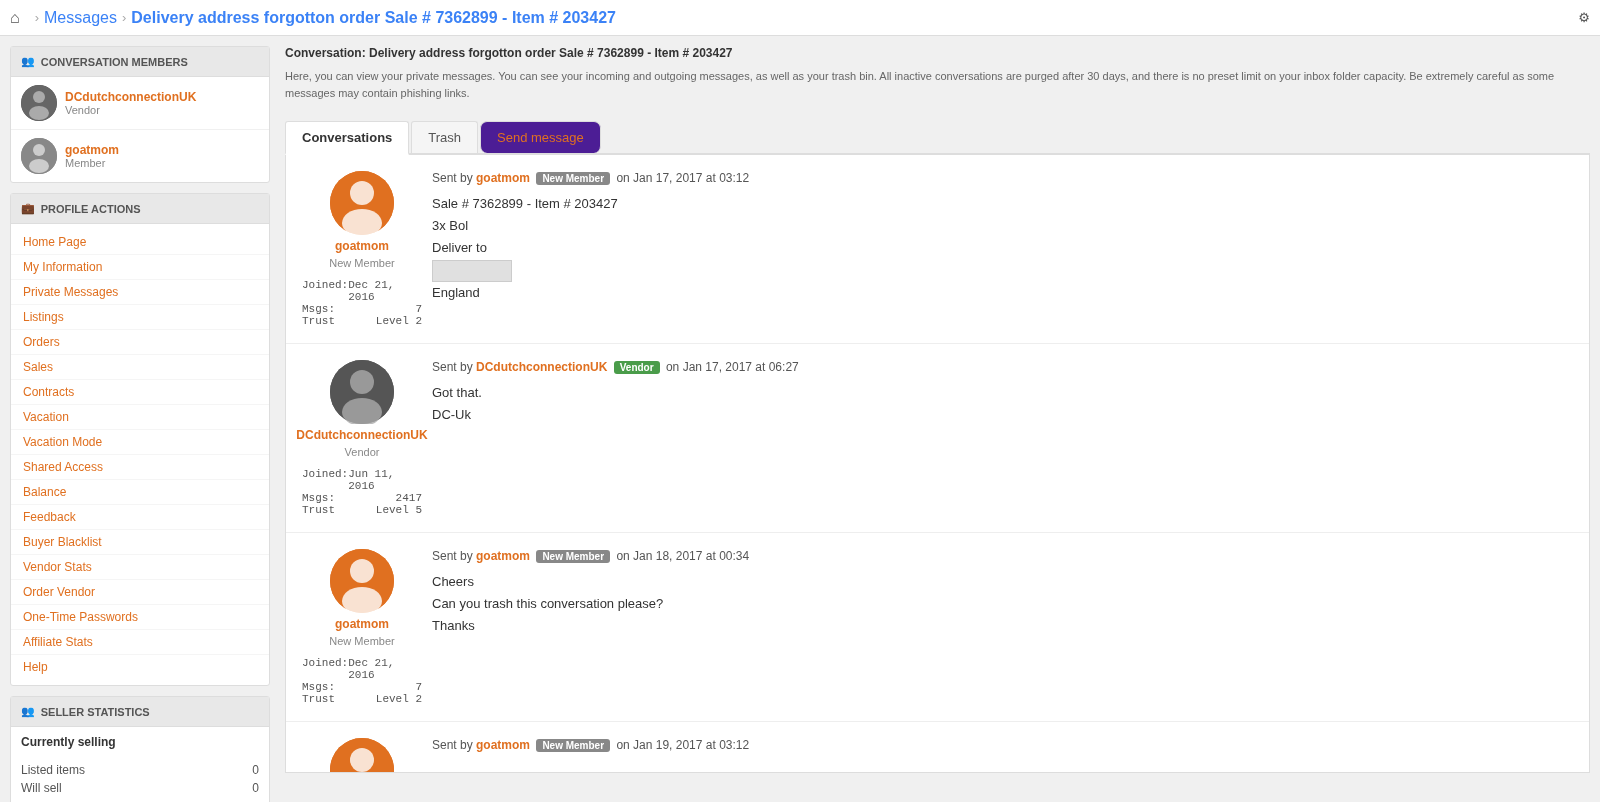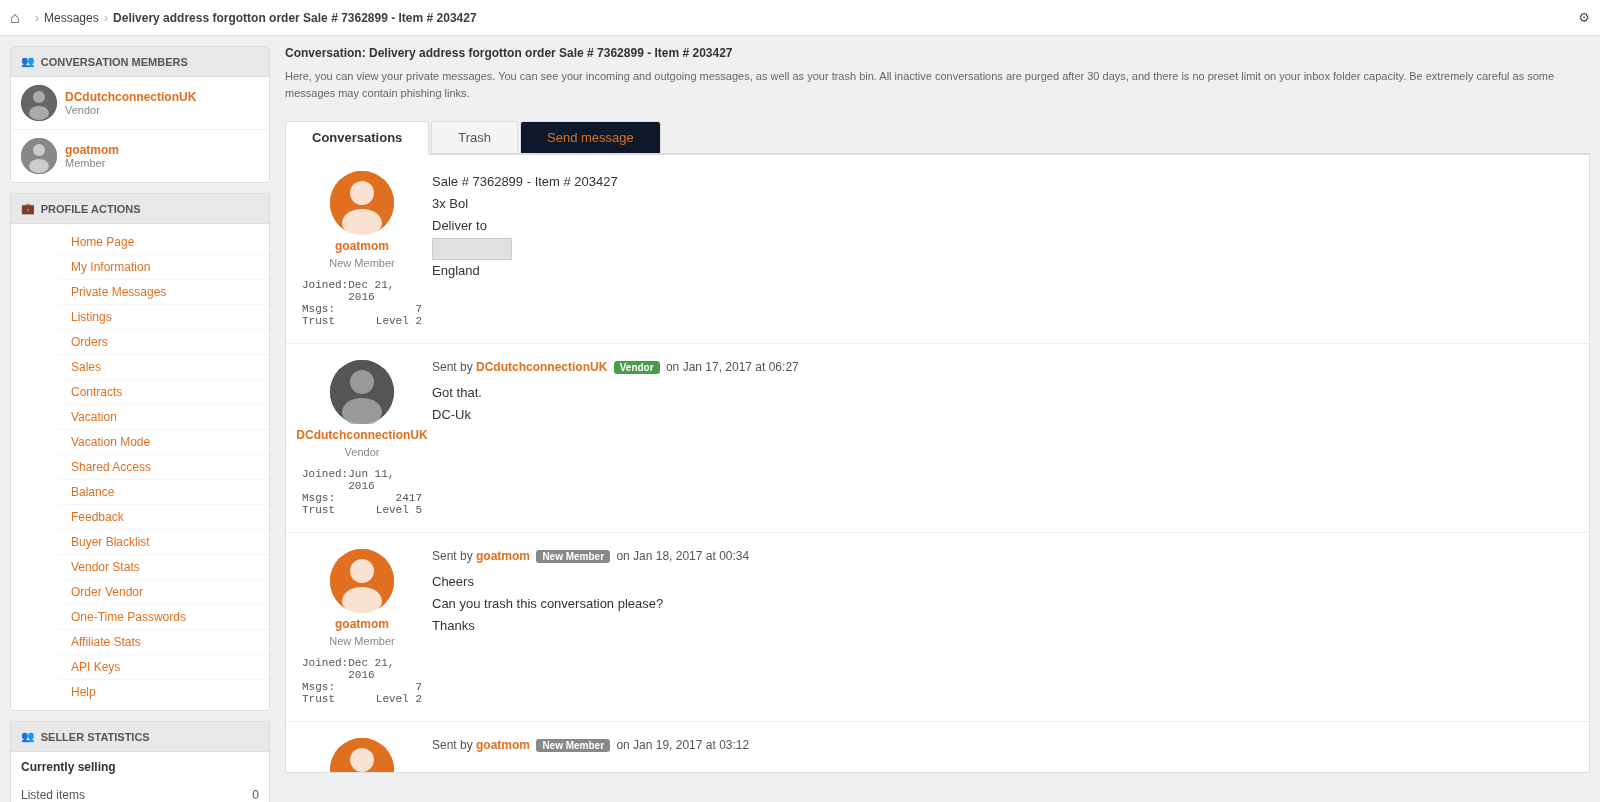--- a/index.html
+++ b/index.html
@@ -5,21 +5,21 @@
     * { box-sizing: border-box; margin: 0; padding: 0; }
     body { font-family: Arial, sans-serif; font-size: 13px; background: #f0f0f0; color: #333; }
 
     
     .top-nav {
       display: flex; align-items: center; background: #fff;
       border-bottom: 1px solid #ddd; padding: 0 10px; height: 36px;
     }
     .top-nav .home-icon { color: #555; margin-right: 10px; font-size: 16px; }
     .top-nav .breadcrumb-sep { color: #aaa; margin: 0 5px; }
-    .top-nav .nav-link { color: #404040; font-size: 12px; text-decoration: none; }
+    .top-nav .nav-link { color: #3b82f6; font-size: 16px; text-decoration: none; }
     .top-nav .nav-link.active { font-weight: bold; }
     .top-nav .icon-right { margin-left: auto; color: #555; }
 
     
     .layout { display: flex; width: 1600px; min-height: 766px; background: #f0f0f0; }
 
     
     .sidebar { width: 280px; flex-shrink: 0; padding: 10px; display: flex; flex-direction: column; gap: 10px; }
 
     .sidebar-box {
@@ -39,47 +39,47 @@
       justify-content: center; color: #fff; font-size: 18px; flex-shrink: 0;
     }
     .avatar-orange { background: #e07020; }
     .avatar-gray { background: #888; }
     .member-name { color: #e07020; font-size: 12px; font-weight: bold; }
     .member-role { color: #888; font-size: 11px; }
 
     .profile-links { padding: 6px 0; }
     .profile-link {
       display: block; padding: 5px 12px; color: #e07020; font-size: 12px;
-      text-decoration: none; border-bottom: 1px solid #f5f5f5; margin-left: 48px;
+      text-decoration: none; border-bottom: 1px solid #f5f5f5;
     }
     .profile-link:last-child { border-bottom: none; }
 
     .seller-stats-box { background: #fff; border: 1px solid #ddd; border-radius: 3px; }
     .seller-stats-title { background: #e8e8e8; padding: 8px 10px; font-size: 11px; font-weight: bold; color: #555; text-transform: uppercase; display: flex; align-items: center; gap: 6px; border-bottom: 1px solid #ddd; }
     .seller-stats-content { padding: 8px 10px; }
     .seller-stats-content .currently-selling { font-weight: bold; font-size: 12px; margin-bottom: 12px; }
     .stat-row { display: flex; justify-content: space-between; font-size: 12px; color: #555; padding: 2px 0; }
 
     
     .main-content { flex: 1; padding: 10px 10px 10px 5px; }
 
     .page-title {
       font-size: 12px; font-weight: bold; color: #333; margin-bottom: 8px;
     }
     .page-desc { font-size: 11px; color: #666; margin-bottom: 20px; line-height: 1.5; }
 
     
     .tabs { display: flex; border-bottom: 2px solid #ddd; margin-bottom: 0; }
     .tab {
-      padding: 8px 26px; font-size: 13px; cursor: pointer; border: 1px solid #ddd;
+      padding: 8px 16px; font-size: 13px; cursor: pointer; border: 1px solid #ddd;
       border-bottom: none; background: #f5f5f5; color: #555; margin-right: 2px;
       border-radius: 3px 3px 0 0;
     }
     .tab.active { background: #fff; color: #333; font-weight: bold; border-bottom: 2px solid #fff; margin-bottom: -2px; }
-    .tab.orange { color: #e07020; background: #0f172a; }
+    .tab.orange { color: #e07020; background: #4c1d95; border-radius: 7px; }
 
     
     .messages-container { background: #fff; border: 1px solid #ddd; border-top: none; }
 
     .message-row {
       display: flex; padding: 16px; border-bottom: 1px solid #eee;
     }
     .message-row:last-child { border-bottom: none; }
 
     .msg-avatar-col { width: 120px; flex-shrink: 0; display: flex; flex-direction: column; align-items: center; gap: 4px; }
@@ -171,21 +171,20 @@
         <a class="profile-link">Vacation</a>
         <a class="profile-link">Vacation Mode</a>
         <a class="profile-link">Shared Access</a>
         <a class="profile-link">Balance</a>
         <a class="profile-link">Feedback</a>
         <a class="profile-link">Buyer Blacklist</a>
         <a class="profile-link">Vendor Stats</a>
         <a class="profile-link">Order Vendor</a>
         <a class="profile-link">One-Time Passwords</a>
         <a class="profile-link">Affiliate Stats</a>
-        <a class="profile-link">API Keys</a>
         <a class="profile-link">Help</a>
       </div>
     </div>
 
     <div class="seller-stats-box">
       <div class="seller-stats-title">
         <span>👥</span>
         <span>SELLER STATISTICS</span>
       </div>
       <div class="seller-stats-content">
@@ -235,20 +234,25 @@
                 <span>Msgs:</span>
                 <span>7</span>
               </div>
             <div class="msg-meta-row">
                 <span>Trust</span>
                 <span>Level 2</span>
               </div>
           </div>
         </div>
         <div class="msg-body-col">
+          <div class="msg-header">
+            Sent by <span class="msg-sender-link">goatmom</span>
+            <span class="badge badge-gray">New Member</span>
+            on Jan 17, 2017 at 03:12
+          </div>
           <div class="msg-content">
             Sale # 7362899 - Item # 203427<br>
             3x Bol<br>
             Deliver to<br>
             <span class="redacted-box"></span><br>
             England
           </div>
         </div>
       </div>
 

